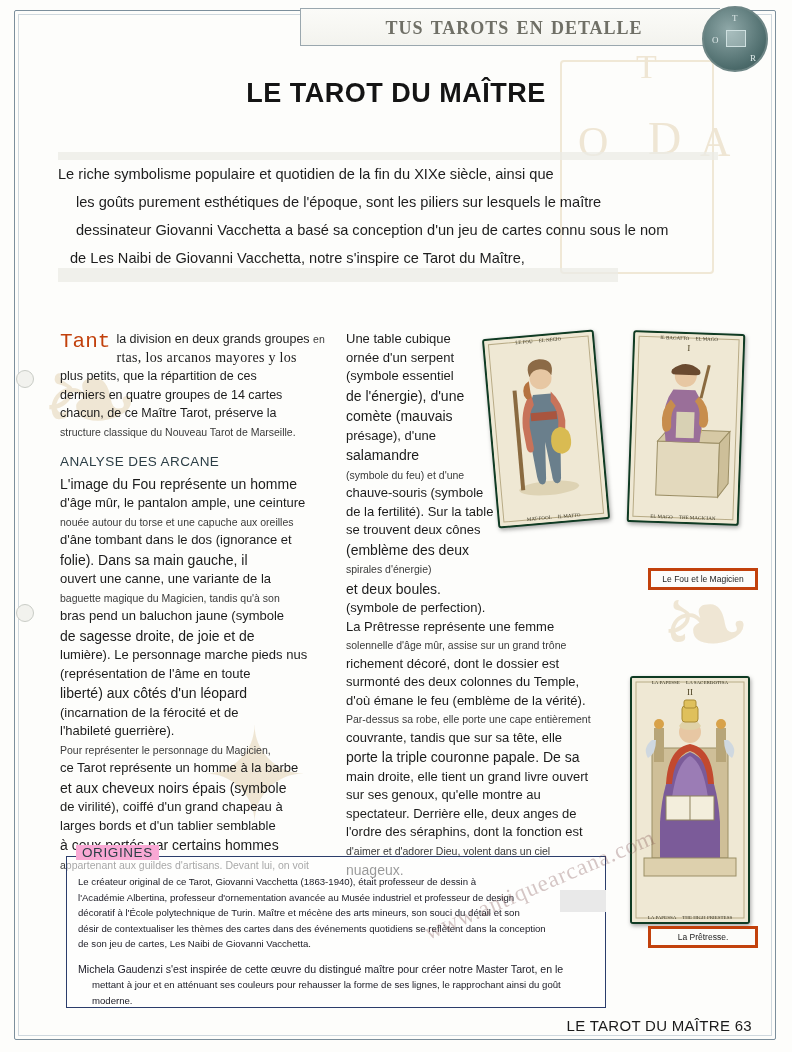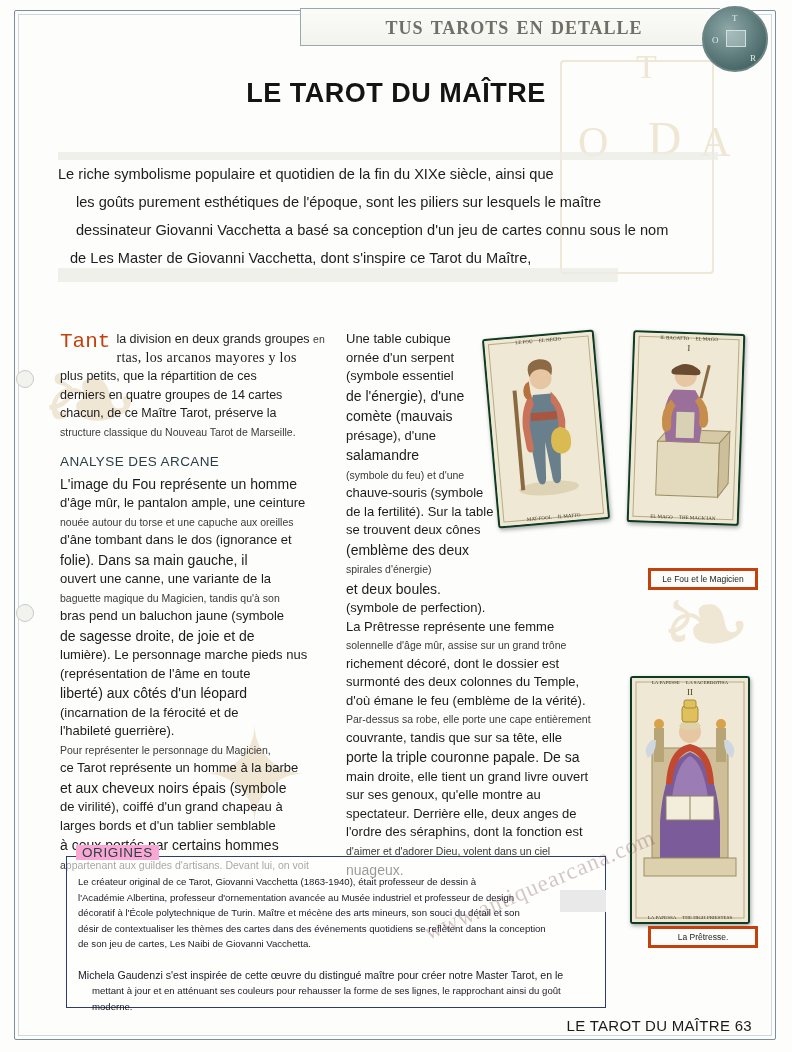--- a/index.html
+++ b/index.html
@@ -240,21 +240,21 @@
     background: rgba(255,255,255,.55);
   }
   .origines-text {
     position: absolute;
     left: 78px; top: 874px;
     width: 516px;
     font-size: 9.6px;
     line-height: 15.5px;
     color: #20202a;
   }
-  .origines-text .p2 { margin-top: 16px; }
+  .origines-text .p2 { margin-top: 10px; }
   .origines-text .l-em { font-size: 10.6px; }
 
   
   .footer {
     position: absolute;
     right: 40px; bottom: 18px;
     font-size: 15px;
     color: #1b1b1b;
     letter-spacing: .3px;
   }
@@ -314,21 +314,21 @@
     <span class="med-r">R</span>
     <span class="med-box"></span>
   </div>
 
   <div class="main-title">LE TAROT DU MAÎTRE</div>
 
   <div class="intro">
     <span class="l1">Le riche symbolisme populaire et quotidien de la fin du XIXe siècle, ainsi que</span>
     <span class="l2">les goûts purement esthétiques de l'époque, sont les piliers sur lesquels le maître</span>
     <span class="l3">dessinateur Giovanni Vacchetta a basé sa conception d'un jeu de cartes connu sous le nom</span>
-    <span class="l4">de Les Master de Giovanni Vacchetta, dont s'inspire ce Tarot du Maître,</span>
+    <span class="l4">de Les Naibi de Giovanni Vacchetta, notre s'inspire ce Tarot du Maître,</span>
   </div>
 
   <div class="smudge" style="left:58px;top:152px;width:660px;height:8px;"></div>
   <div class="smudge" style="left:58px;top:268px;width:560px;height:14px;"></div>
 
   <div class="col col-left">
     <span class="tant">Tant</span>
     <span>la division en deux grands groupes</span>
     <span class="tiny">en</span><br>
     <span class="serifline">rtas, los arcanos mayores y los</span><br>

